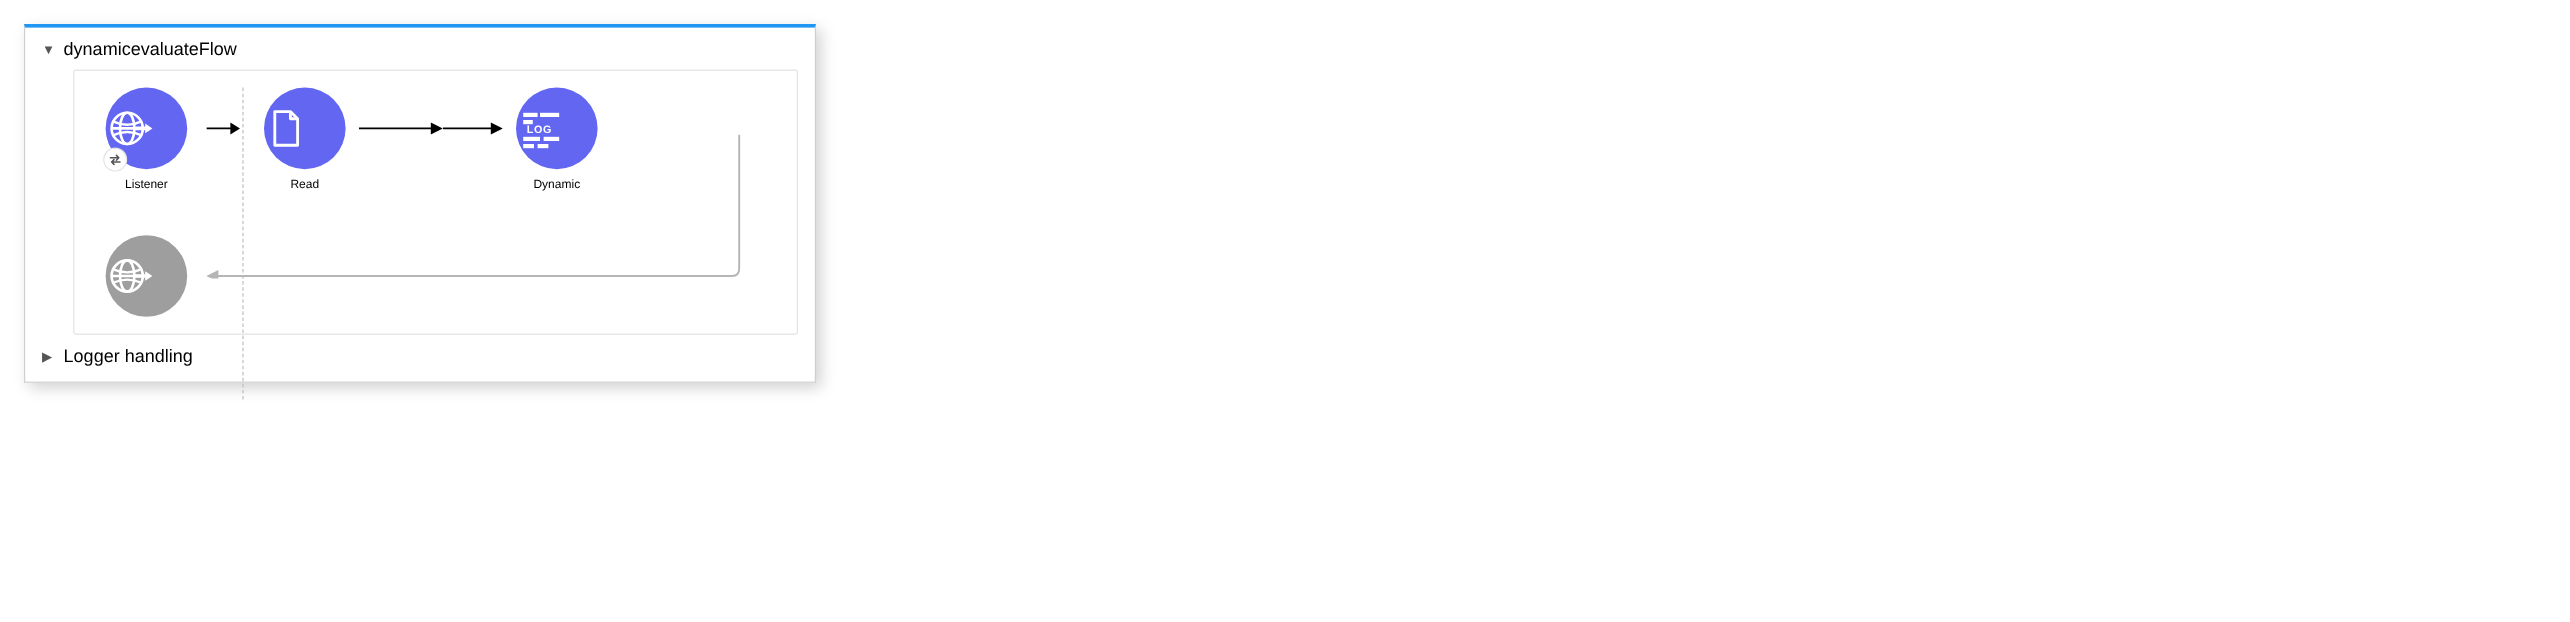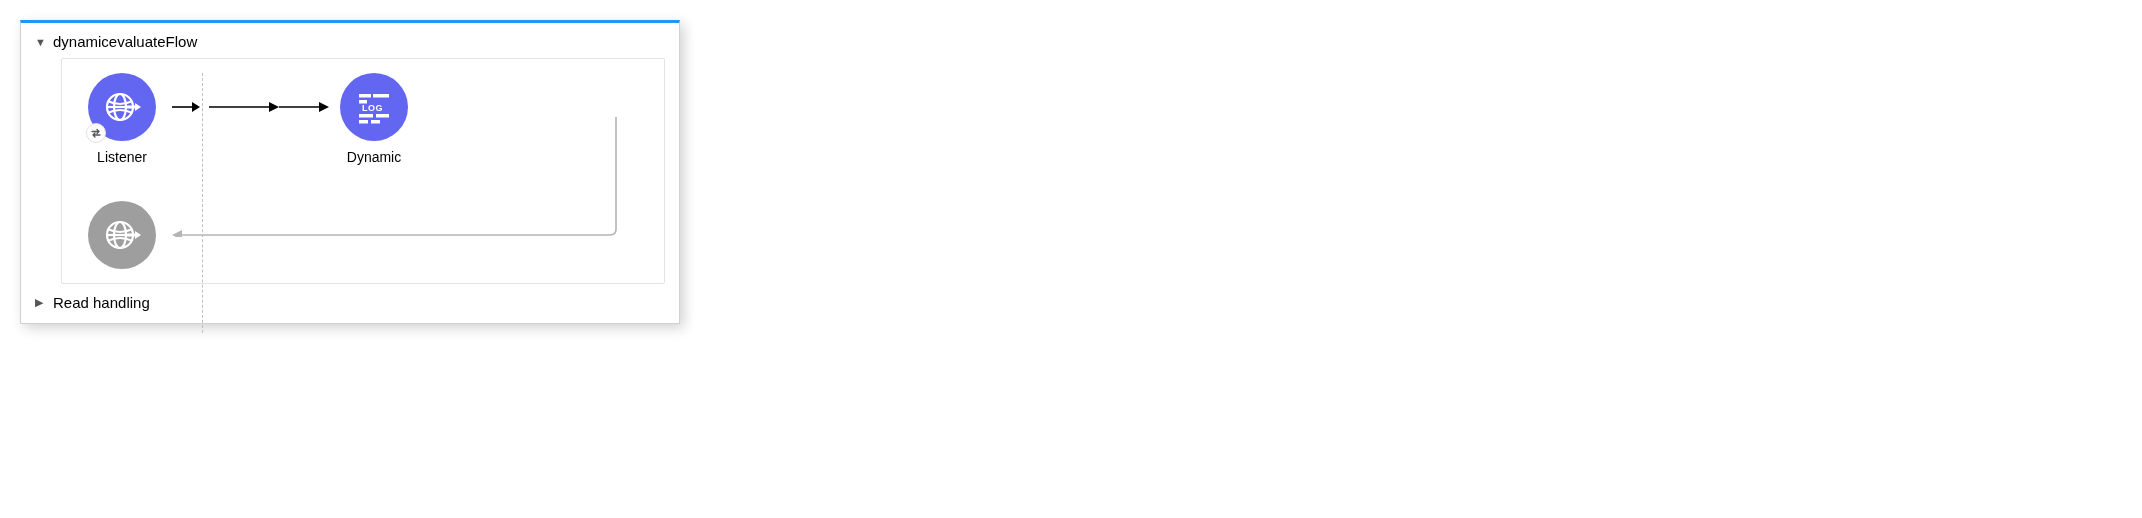--- a/index.html
+++ b/index.html
@@ -46,28 +46,28 @@
       align-items: center;
       width: 140px;
     }
     .node.listener-area { width: 100px; }
     .circle {
       width: 68px;
       height: 68px;
       border-radius: 50%;
       display: flex;
       align-items: center;
-      justify-content: center;
+      justify-content: flex-start;
       position: relative;
     }
     .circle.active { background: #6366f1; }
     .circle.muted { background: #9e9e9e; }
     .node-label {
       margin-top: 8px;
-      font-size: 14px;
+      font-size: 10px;
       color: #000;
       text-align: left;
     }
     .arrow-cell {
       display: flex;
       align-items: center;
       justify-content: center;
       height: 68px;
       flex: 0 0 auto;
     }
@@ -155,20 +155,29 @@
         <svg width="28" height="20" viewBox="0 0 28 20">
           <line x1="0" y1="10" x2="22" y2="10" stroke="#000" stroke-width="1.6"></line>
           <polygon points="20,5 28,10 20,15" fill="#000"></polygon>
         </svg>
       </div>
 
       <div class="flow-divider-wrap">
         <div class="flow-divider"></div>
       </div>
 
+      <div class="node" style="width:90px;">
+        <div class="circle active">
+          <svg width="36" height="40" viewBox="0 0 36 40">
+            <path d="M9 6 L22 6 L28 12 L28 34 L9 34 Z" fill="none" stroke="#ffffff" stroke-width="2.4" stroke-linejoin="round"></path>
+            <path d="M22 6 L22 12 L28 12" fill="none" stroke="#ffffff" stroke-width="2.4" stroke-linejoin="round"></path>
+          </svg>
+        </div>
+        <div class="node-label">Read</div>
+      </div>
 
       <div class="arrow-cell" style="width:70px;">
         <svg width="70" height="20" viewBox="0 0 70 20">
           <line x1="0" y1="10" x2="62" y2="10" stroke="#000" stroke-width="1.6"></line>
           <polygon points="60,5 70,10 60,15" fill="#000"></polygon>
         </svg>
       </div>
 
 
       <div class="arrow-cell" style="width:50px;">
@@ -214,16 +223,16 @@
       <svg class="response-connector" width="470" height="120" viewBox="0 0 470 120" style="top:-84px; left:92px;">
         <path d="M452 0 L452 112 Q452 118 446 118 L16 118" fill="none" stroke="#b5b5b5" stroke-width="1.6"></path>
         <polygon points="18,113 8,118 18,123" fill="#b5b5b5"></polygon>
       </svg>
     </div>
 
   </div>
 
   <div class="error-header">
     <span class="toggle">▶</span>
-    <span>Read handling</span>
+    <span>Logger handling</span>
   </div>
 
 </div>
 
 </body></html>

